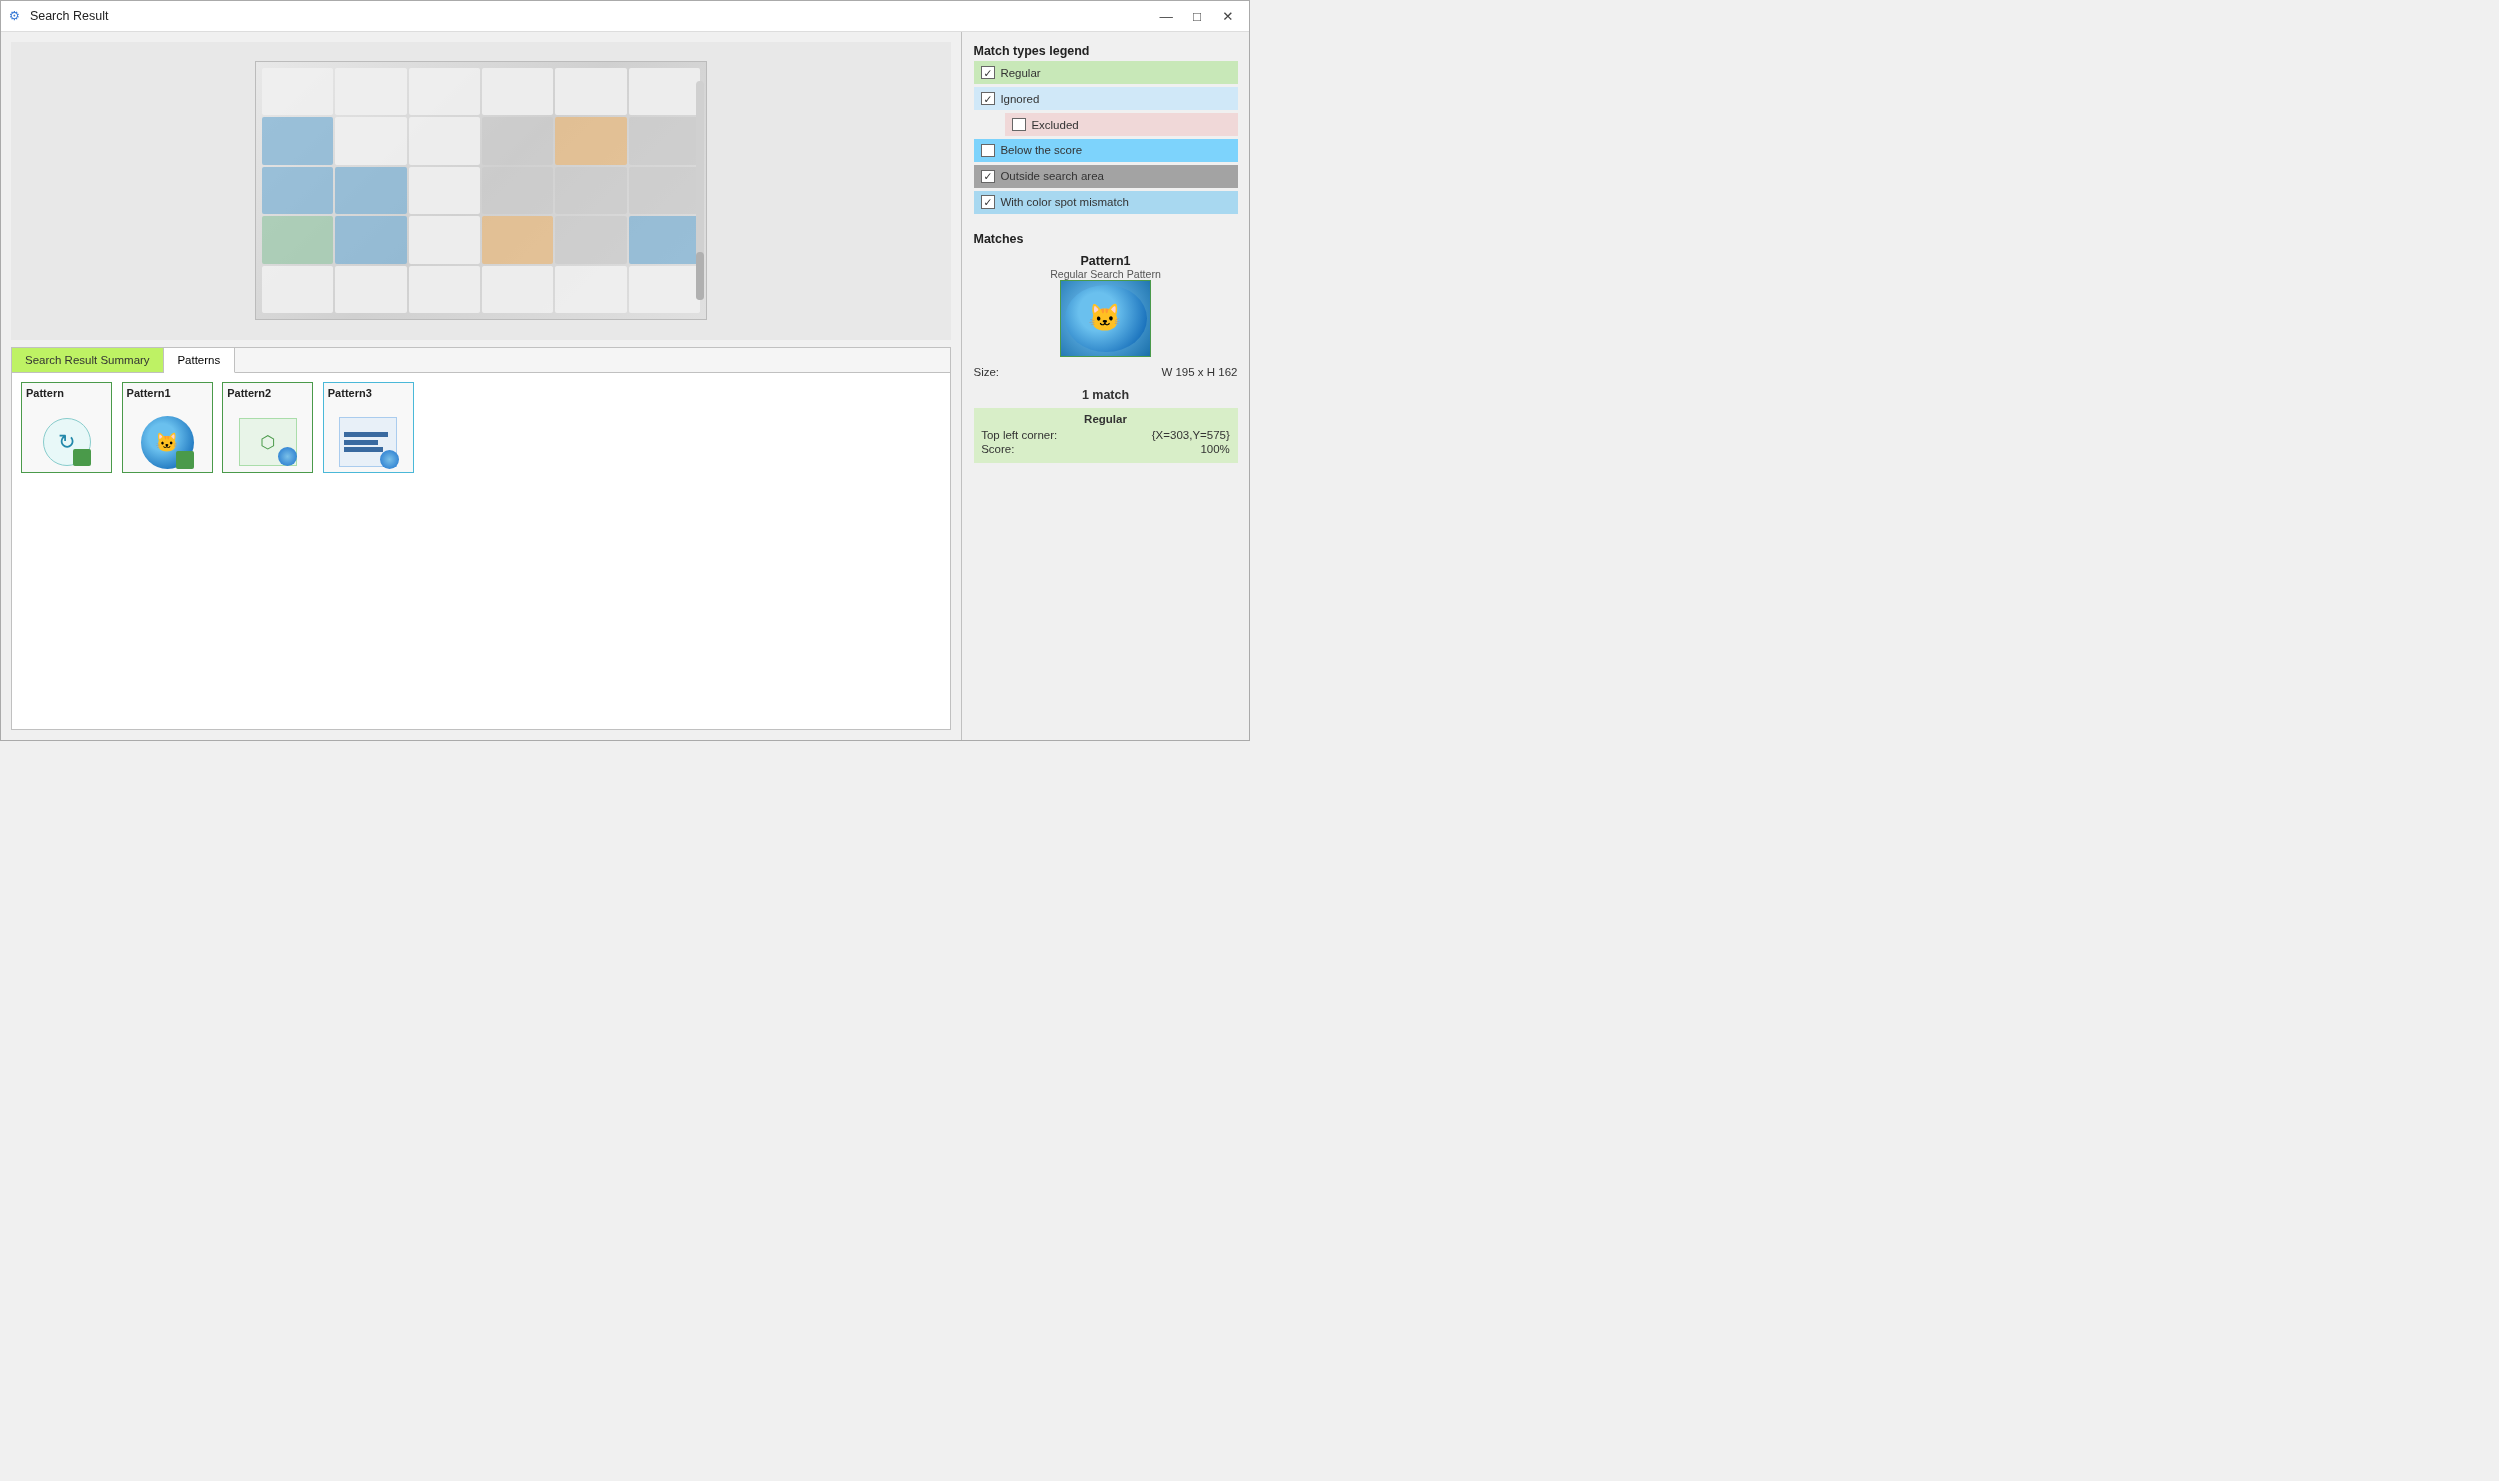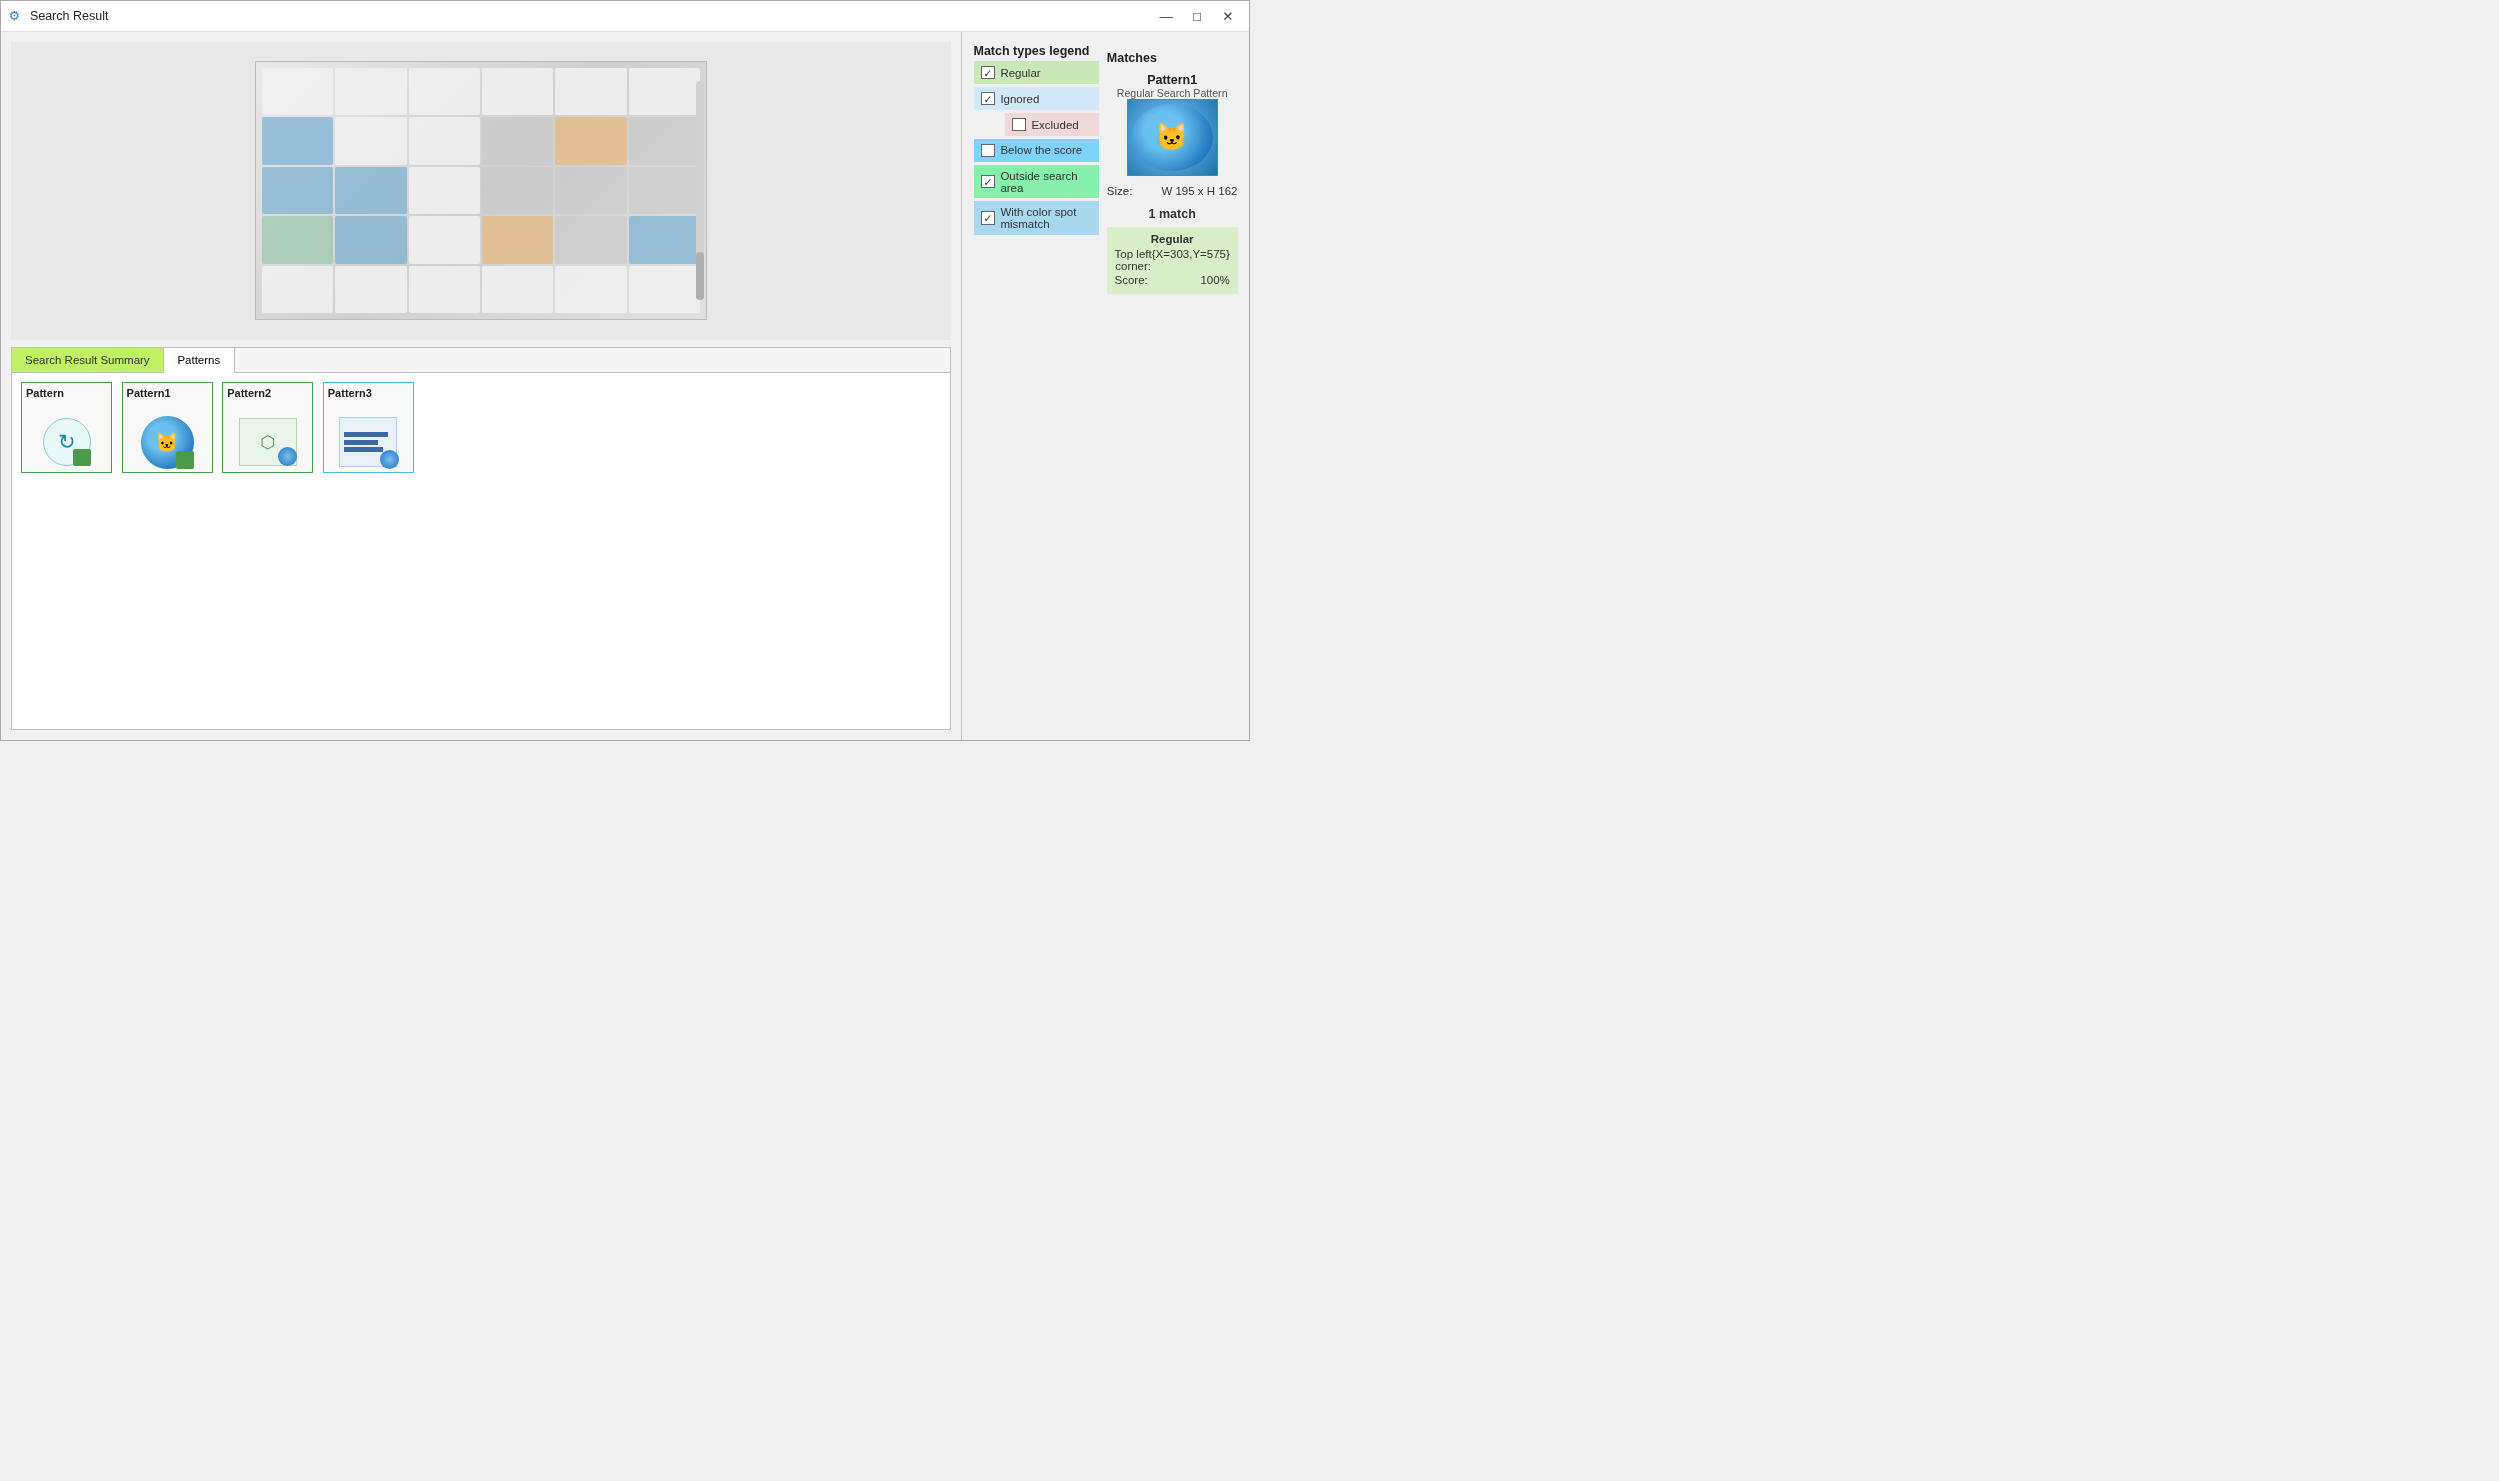--- a/index.html
+++ b/index.html
@@ -193,21 +193,21 @@
     }
 
     .right-panel {
       width: 288px;
       flex-shrink: 0;
       background: #f0f0f0;
       border-left: 1px solid #c0c0c0;
       padding: 11.5px;
       overflow-y: auto;
       display: flex;
-      flex-direction: row;
+      flex-direction: column;
       gap: 7.7px;
     }
 
     .legend-title {
       font-size: 12.5px;
       font-weight: bold;
       color: #222;
       margin-bottom: 3.8px;
     }
 
@@ -216,21 +216,21 @@
       align-items: center;
       padding: 4.8px 7.7px;
       margin-bottom: 2.9px;
       font-size: 11.5px;
       font-weight: 500;
     }
     .legend-item.green { background: #c8e8b8; color: #333; }
     .legend-item.blue-light { background: #d0e8f8; color: #333; }
     .legend-item.pink { background: #f0d8d8; color: #333; margin-left: 31px; }
     .legend-item.yellow { background: #7dd3fc; color: #333; text-align: right; }
-    .legend-item.gray { background: #86efac; color: #333; }
+    .legend-item.gray { background: #a3a3a3; color: #333; }
     .legend-item.cyan { background: #a8d8f0; color: #333; }
 
     .legend-checkbox {
       width: 13.4px;
       height: 13.4px;
       border: 1px solid #666;
       background: #fff;
       margin-right: 5.8px;
       display: flex;
       align-items: center;

